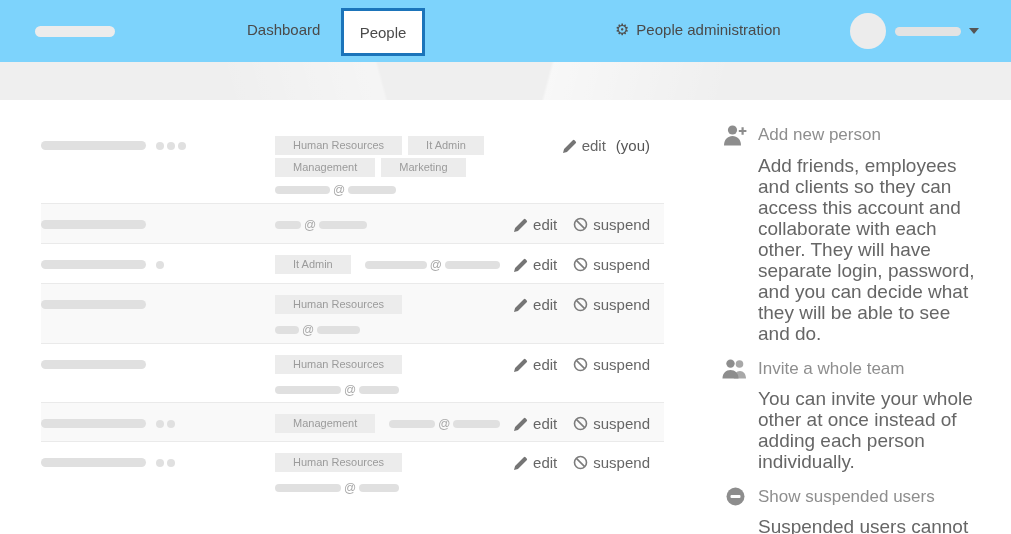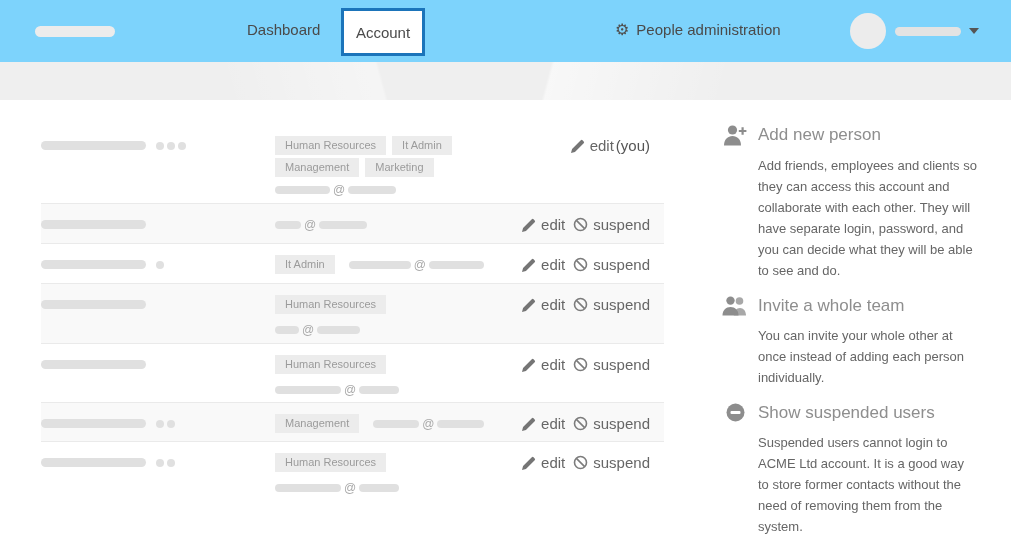--- a/index.html
+++ b/index.html
@@ -44,52 +44,52 @@
   .row.alt { background:#f9f9f9; }
   .h78{height:78px;} .h40{height:40px;} .h60{height:60px;} .h59{height:59px;}
   .h39{height:39px;} .h58{height:58px;}
   .col-name { width:234px; height:19px; display:flex; align-items:center; flex:none; }
   .nbar { height:9px; background:#e0e0e0; border-radius:5px; }
   .dot { width:8px; height:8px; border-radius:50%; background:#e0e0e0; margin-left:3px; flex:none; }
   .dot.firstdot { margin-left:10px; }
   .col-mid { flex:1; min-width:0; }
   .line { display:flex; align-items:center; height:19px; margin-bottom:3px; }
   .chip { display:inline-block; font-size:11px; line-height:13px; color:#9b9b9b;
-          background:#ececec; padding:3px 10px; border-radius:0; margin-right:6px;
+          background:#ececec; padding:3px 18px; border-radius:0; margin-right:6px;
           white-space:nowrap; }
   .email { display:inline-flex; align-items:center; height:19px; }
   .email.below { margin-top:3px; }
   .email.inline { margin-left:8px; }
   .ebar { height:8px; background:#e0e0e0; border-radius:4px; flex:none; }
   .at { color:#a9a9a9; font-size:12px; margin:0 3px; }
   .col-actions { margin-left:auto; display:flex; align-items:center; height:19px;
-                 padding-right:14px; gap:8px; white-space:nowrap; flex:none; }
+                 padding-right:14px; gap:16px; white-space:nowrap; flex:none; }
   .action { display:inline-flex; align-items:center; gap:5px; font-size:15px; color:#666;
             cursor:pointer; }
   .you { font-size:15px; color:#555; margin-left:-6px; }
 
   
   .sidebar { position:absolute; left:722px; top:125px; width:262px; }
   .section { margin-bottom:15px; }
   .sec-head { display:flex; gap:10px; color:#8e8e8e; font-size:17px;
               cursor:pointer; }
   .sec-icon { width:26px; display:flex; justify-content:center; flex:none; }
-  .sec-body { margin:9px 0 0 36px; width:220px; font-size:13px; color:#666;
+  .sec-body { margin:9px 0 0 36px; width:220px; font-size:19px; color:#666;
               line-height:21px; }
 </style>
 </head>
 <body>
 
 <div class="page">
 
   <div class="topbar">
     <div class="logo-bar"></div>
     <div class="nav-link nav-dashboard">Dashboard</div>
     <div class="nav-people-box">
-      <span>Account</span>
+      <span>People</span>
     </div>
     <div class="nav-admin">
       <span class="gear">⚙</span>
       <span>People administration</span>
     </div>
     <div class="user-menu">
       <div class="avatar"></div>
       <div class="user-bar"></div>
       <div class="caret"></div>
     </div>

